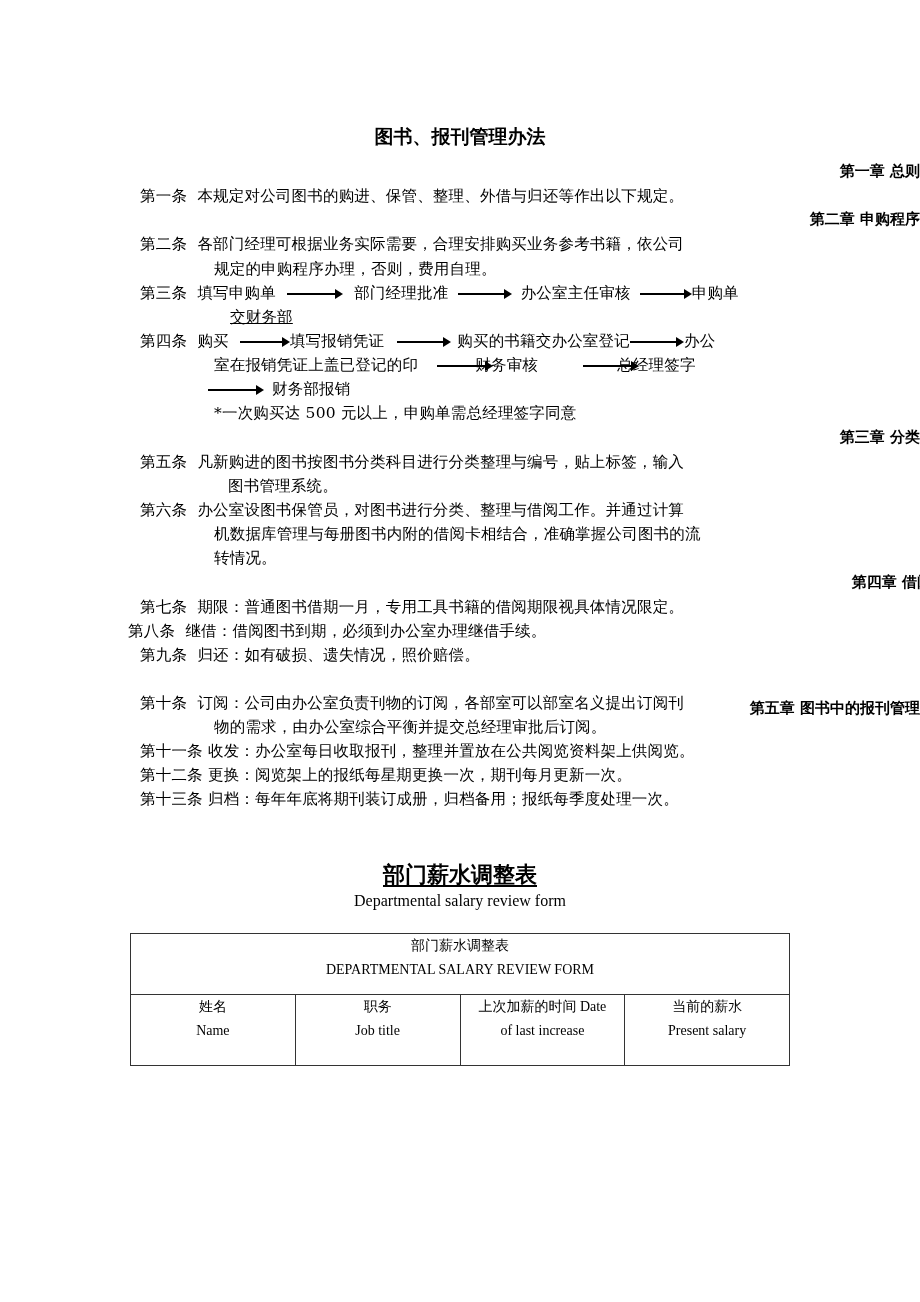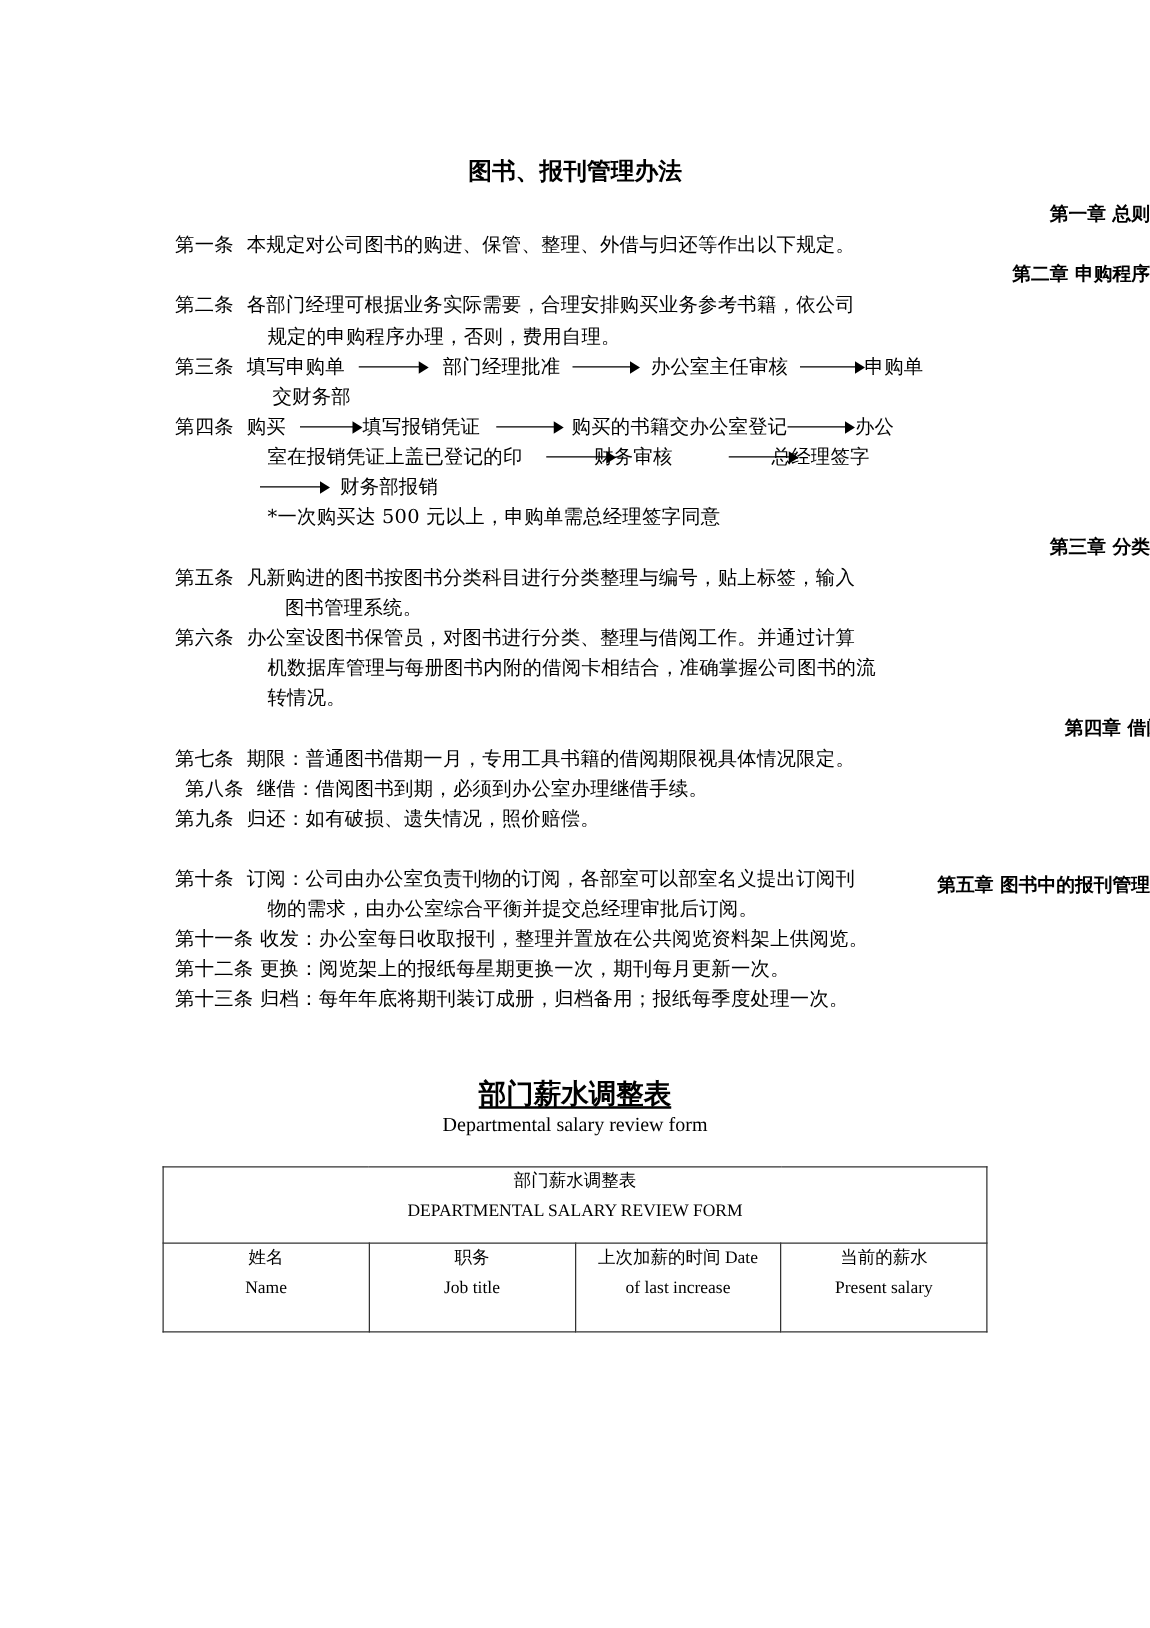--- a/index.html
+++ b/index.html
@@ -50,21 +50,21 @@
 
   <div class="abs line" style="left:140px; top:283px;">
     <span>第三条</span>&nbsp;
     <span>填写申购单</span>
     <span class="arrow" style="width:56px; margin:0 6px;"><span class="shaft"></span><span class="head"></span></span>
     <span>部门经理批准</span>
     <span class="arrow" style="width:54px; margin:0 4px;"><span class="shaft"></span><span class="head"></span></span>
     <span>办公室主任审核</span>
     <span class="arrow" style="width:52px; margin:0 0 0 4px;"><span class="shaft"></span><span class="head"></span></span><span>申购单</span>
   </div>
-  <div class="abs line" style="left:218px; top:307px;">交财务部</div>
+  <div class="abs line" style="left:230px; top:307px;text-decoration:underline;">交财务部</div>
 
   <div class="abs line" style="left:140px; top:331px;text-align:center;">
     <span>第四条</span>&nbsp;
     <span>购买</span>
     <span class="arrow" style="width:50px; margin:0 0 0 6px;"><span class="shaft"></span><span class="head"></span></span><span>填写报销凭证</span>
     <span class="arrow" style="width:54px; margin:0 6px 0 8px;"><span class="shaft"></span><span class="head"></span></span><span>购买的书籍交办公室登记</span><span class="arrow" style="width:54px;"><span class="shaft"></span><span class="head"></span></span><span>办公</span>
   </div>
   <div class="abs line" style="left:214px; top:355px;">
     <span>室在报销凭证上盖已登记的印</span>
     <span class="arrow" style="width:56px; margin:0 -18px 0 14px;"><span class="shaft"></span><span class="head"></span></span><span>财务审核</span>
@@ -89,21 +89,21 @@
   </div>
   <div class="abs line" style="left:214px; top:524px;">机数据库管理与每册图书内附的借阅卡相结合，准确掌握公司图书的流</div>
   <div class="abs line" style="left:214px; top:548px;">转情况。</div>
 
   <div class="abs chapter" style="top:573px;padding-left:12px;">第四章  借阅</div>
 
   <div class="abs line" style="left:140px; top:597px;">
     <span>第七条</span>&nbsp;
     <span>期限：普通图书借期一月，专用工具书籍的借阅期限视具体情况限定。</span>
   </div>
-  <div class="abs line" style="left:148px; top:621px;">
+  <div class="abs line" style="left:128px; top:621px;">
     <span>第八条</span>&nbsp;
     <span>继借：借阅图书到期，必须到办公室办理继借手续。</span>
   </div>
   <div class="abs line" style="left:140px; top:645px;">
     <span>第九条</span>&nbsp;
     <span>归还：如有破损、遗失情况，照价赔偿。</span>
   </div>
 
   <div class="abs chapter" style="top:699px;">第五章  图书中的报刊管理</div>
 

